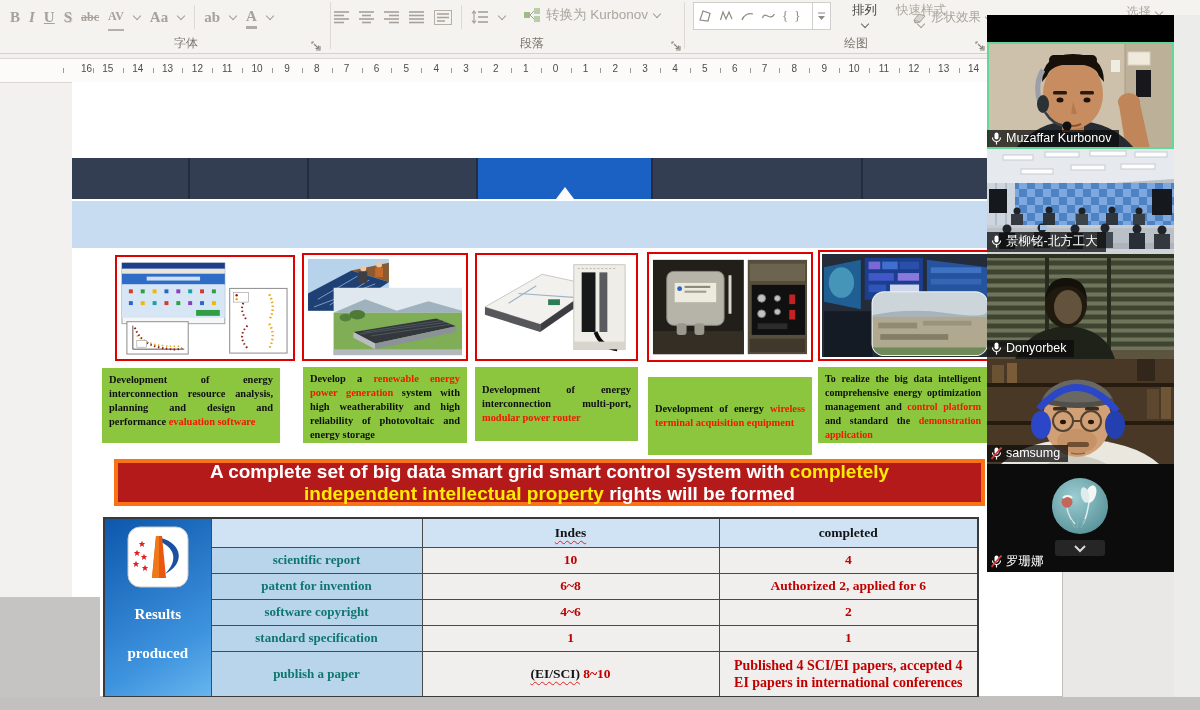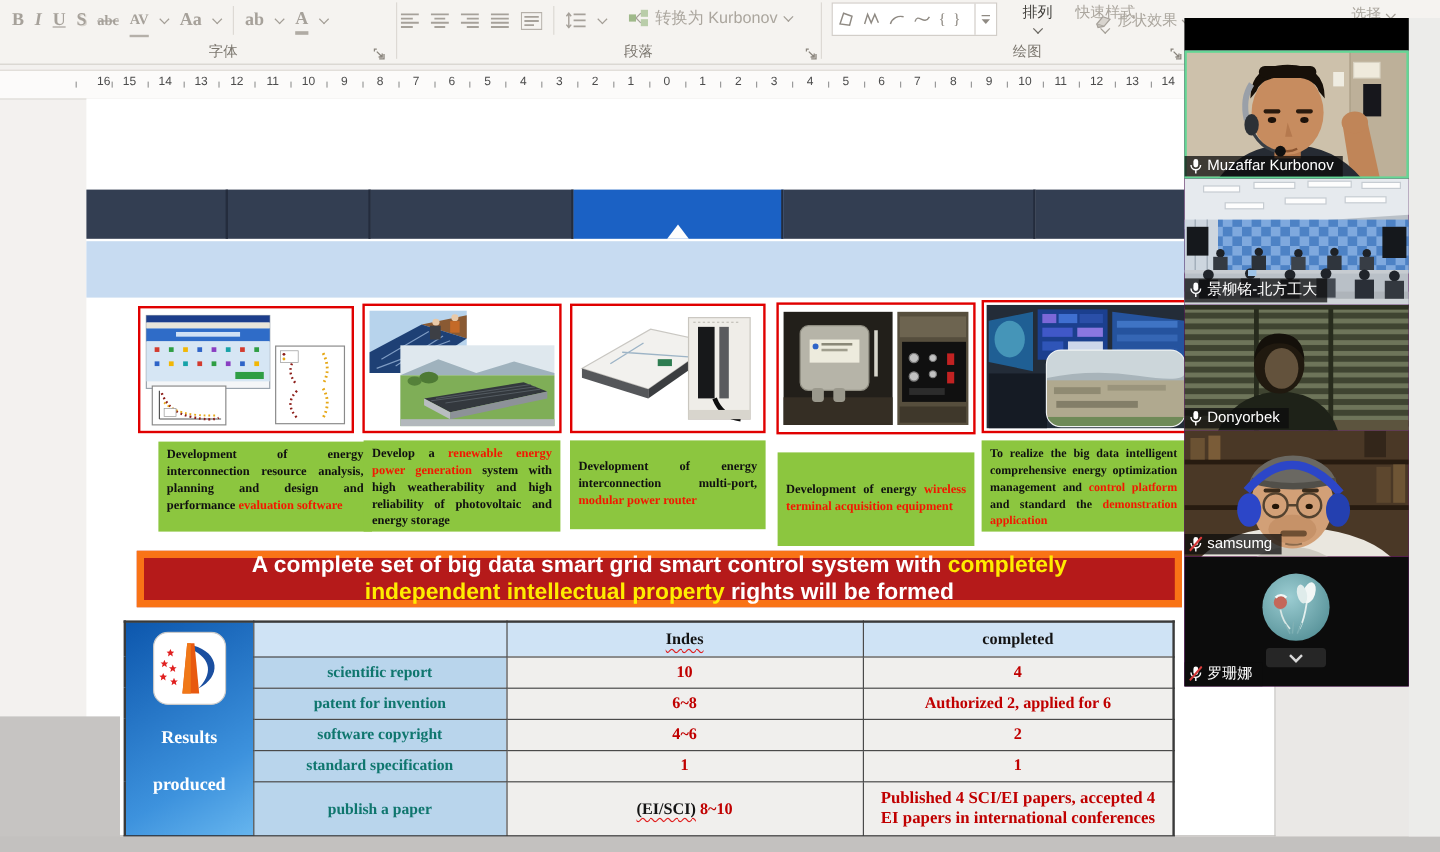--- a/index.html
+++ b/index.html
@@ -51,41 +51,41 @@
 
   .simg{position:absolute;border:2px solid var(--image-border);background:#fff;padding:2px;box-sizing:border-box}
   .simg svg{display:block;width:100%;height:100%}
 
   .gbox{position:absolute;background:var(--green-box);color:#101010;
         font:bold 10.4px/14px "Liberation Serif",serif;text-align:justify;
         padding:5px 7px;box-sizing:border-box}
   .gbox .gred{color:var(--green-red)}
   .gbox.vcenter{display:flex;align-items:center}
 
-  #banner{left:114px;top:459px;width:871px;height:47px;background:var(--banner-bg);border:6px solid #f97316;
+  #banner{left:114px;top:459px;width:871px;height:47px;background:var(--banner-bg);border:4px solid #f97316;
           box-sizing:border-box;display:flex;flex-direction:column;justify-content:center;align-items:center;
           color:#fff;font-weight:bold;font-size:19px;line-height:22px;text-align:center}
   #banner .yel{color:var(--banner-yellow)}
 
   #rtable{left:103px;top:517px;border-collapse:collapse;border:2px solid #3a3a3a;table-layout:fixed}
   #rtable td{border:1px solid #4a4a4a;padding:0 6px;box-sizing:border-box}
   .hh{background:var(--header-blue);font:bold 13.5px "Liberation Serif",serif;text-align:center;color:#141414}
   .lbl{background:var(--label-blue);font:bold 13px "Liberation Serif",serif;text-align:center;color:#0f766e}
   .val{background:#f0efed;text-align:center;font:bold 13.5px/16px "Liberation Serif",serif}
   .val.small{font-size:14px;line-height:17px}
   .red{color:var(--table-value-red)}
   .dk{color:#141414}
   .wavy{color:#141414;text-decoration:underline wavy #e02020 1px;text-underline-offset:3px}
   .bluecol{background:linear-gradient(150deg,#0d57ad,#3d92dd 70%,#66b5ee);text-align:center;vertical-align:top}
   .sidetxt{color:#fff;font:bold 15px "Liberation Serif",serif;display:block;margin-top:14px}
 
   
   #vpanel{left:987px;top:15px;width:187px;height:557px;background:#000;z-index:50}
   #vheader{position:absolute;left:0;top:0;width:187px;height:27px;background:#2d2d2d;display:flex;align-items:center;gap:6px;padding:0 8px;box-sizing:border-box;color:#ececec;font-size:11px;white-space:nowrap;overflow:hidden}
-  .vtile{position:absolute;left:0;width:187px;background:#701a75;overflow:hidden}
+  .vtile{position:absolute;left:0;width:187px;background:#b91c1c;overflow:hidden}
   .vtile svg{display:block}
   .vtile.active{outline:2px solid var(--active-speaker-border);outline-offset:-2px}
   .chip{position:absolute;left:0;bottom:2px;display:flex;align-items:center;gap:4px;
         background:rgba(12,12,12,.75);color:#fff;font-size:12.5px;padding:1px 8px 2px 4px;white-space:nowrap}
   #tile-4 .chip{bottom:0}
   #vright{left:1174px;top:15px;width:26px;height:682px;background:#ececea;z-index:40}
 </style>
 </head>
 <body>
 
@@ -470,21 +470,21 @@
         <path d="M52,64 Q90,56 130,62 T170,60 V70 H52 Z" fill="#a8b4ba"></path>
         <rect x="52" y="66" width="118" height="40" fill="#b0a98f"></rect>
         <rect x="58" y="72" width="40" height="6" fill="#8f8a72"></rect>
           <rect x="104" y="70" width="50" height="5" fill="#9a947c"></rect>
           <rect x="60" y="84" width="70" height="6" fill="#837e68"></rect>
         <rect x="52" y="98" width="118" height="8" fill="#6f8a58"></rect>
       </g>
     </svg>
   </div>
 
-  <div class="gbox" id="gbox-0" style="left:132px;top:368px;width:178px;height:75px"><span>Development of energy interconnection resource analysis, planning and design and performance </span><span class="gred">evaluation software</span></div>
+  <div class="gbox" id="gbox-0" style="left:102px;top:368px;width:178px;height:75px"><span>Development of energy interconnection resource analysis, planning and design and performance </span><span class="gred">evaluation software</span></div>
   <div class="gbox" id="gbox-1" style="left:303px;top:367px;width:164px;height:76px"><span>Develop a </span><span class="gred">renewable energy power generation</span><span> system with high weatherability and high reliability of photovoltaic and energy storage</span></div>
   <div class="gbox vcenter" id="gbox-2" style="left:475px;top:367px;width:163px;height:74px">
       <div><span>Development of energy interconnection multi-port, </span><span class="gred">modular power router</span></div>
     </div>
   <div class="gbox vcenter" id="gbox-3" style="left:648px;top:377px;width:164px;height:78px">
       <div><span>Development of energy </span><span class="gred">wireless terminal acquisition equipment</span></div>
     </div>
   <div class="gbox" id="gbox-4" style="left:818px;top:367px;width:170px;height:76px;font-size:10px"><span>To realize the big data intelligent comprehensive energy optimization management and </span><span class="gred">control platform</span><span> and standard the </span><span class="gred">demonstration application</span></div>
 
   <div id="banner" class="abs">

